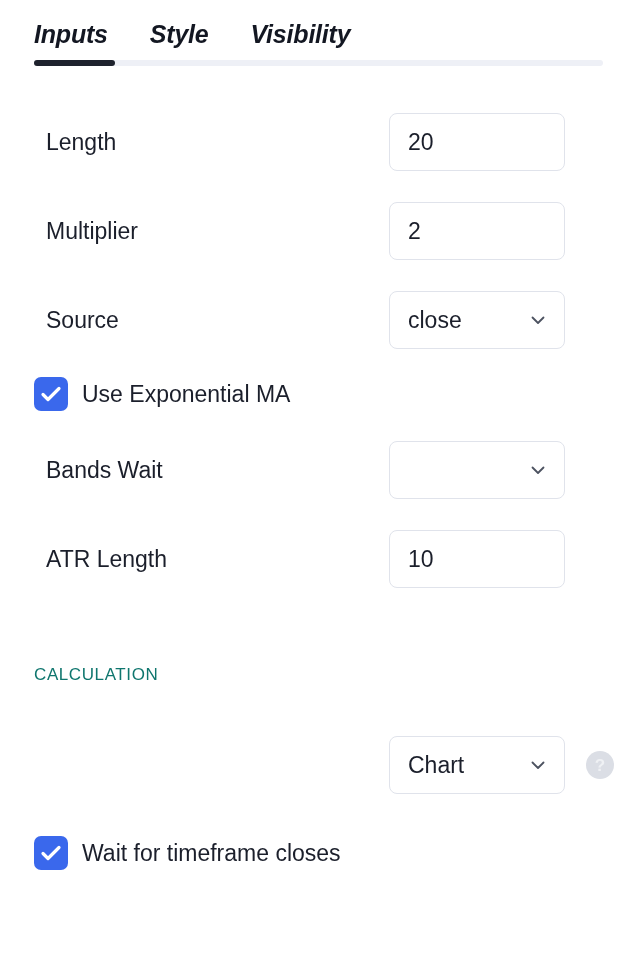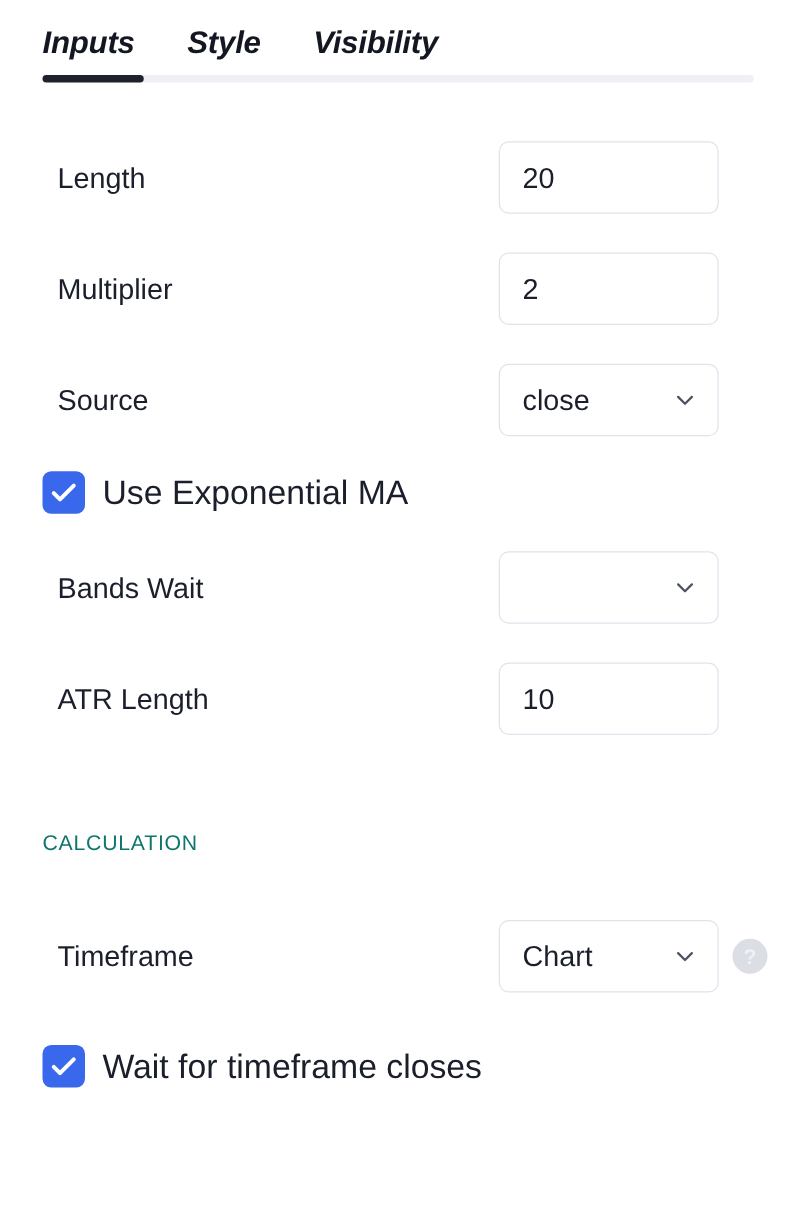--- a/index.html
+++ b/index.html
@@ -82,21 +82,21 @@
     top: 0;
     height: 58px;
     line-height: 58px;
     font-size: 23px;
     color: #1b1f2b;
     white-space: nowrap;
   }
 
   .field {
     position: absolute;
-    left: 387px;
+    left: 377px;
     top: 0;
     width: 176px;
     height: 58px;
     box-sizing: border-box;
     border: 1px solid #e0e3eb;
     border-radius: 8px;
     background: #ffffff;
     cursor: text;
   }
   .field-value {
@@ -152,21 +152,21 @@
     left: 6px;
     top: 7px;
     display: block;
   }
   .checkrow-label {
     position: absolute;
     left: 82px;
     top: 0;
     height: 34px;
     line-height: 34px;
-    font-size: 27px;
+    font-size: 23px;
     color: #1b1f2b;
     white-space: nowrap;
     cursor: pointer;
   }
 
   
   .section-header {
     position: absolute;
     left: 34px;
     font-size: 17px;
@@ -262,21 +262,20 @@
   <div class="row" style="top:530px;">
     <div class="row-label">ATR Length</div>
     <div class="field">
       <div class="field-value">10</div>
     </div>
   </div>
 
   <div class="section-header" style="top:665px;">CALCULATION</div>
 
   <div class="row" style="top:736px;">
-    <div class="row-label">Timeframe</div>
     <div class="field select">
       <div class="field-value">Chart</div>
       <span class="chevron">
         <svg width="20" height="20" viewBox="0 0 20 20" fill="none">
           <path d="M4.5 7.5L10 13L15.5 7.5" stroke="#4c5260" stroke-width="1.8" stroke-linecap="round" stroke-linejoin="round"></path>
         </svg>
       </span>
     </div>
     <div class="help-icon" style="left:574px; top:15px;">
       <span>?</span>

